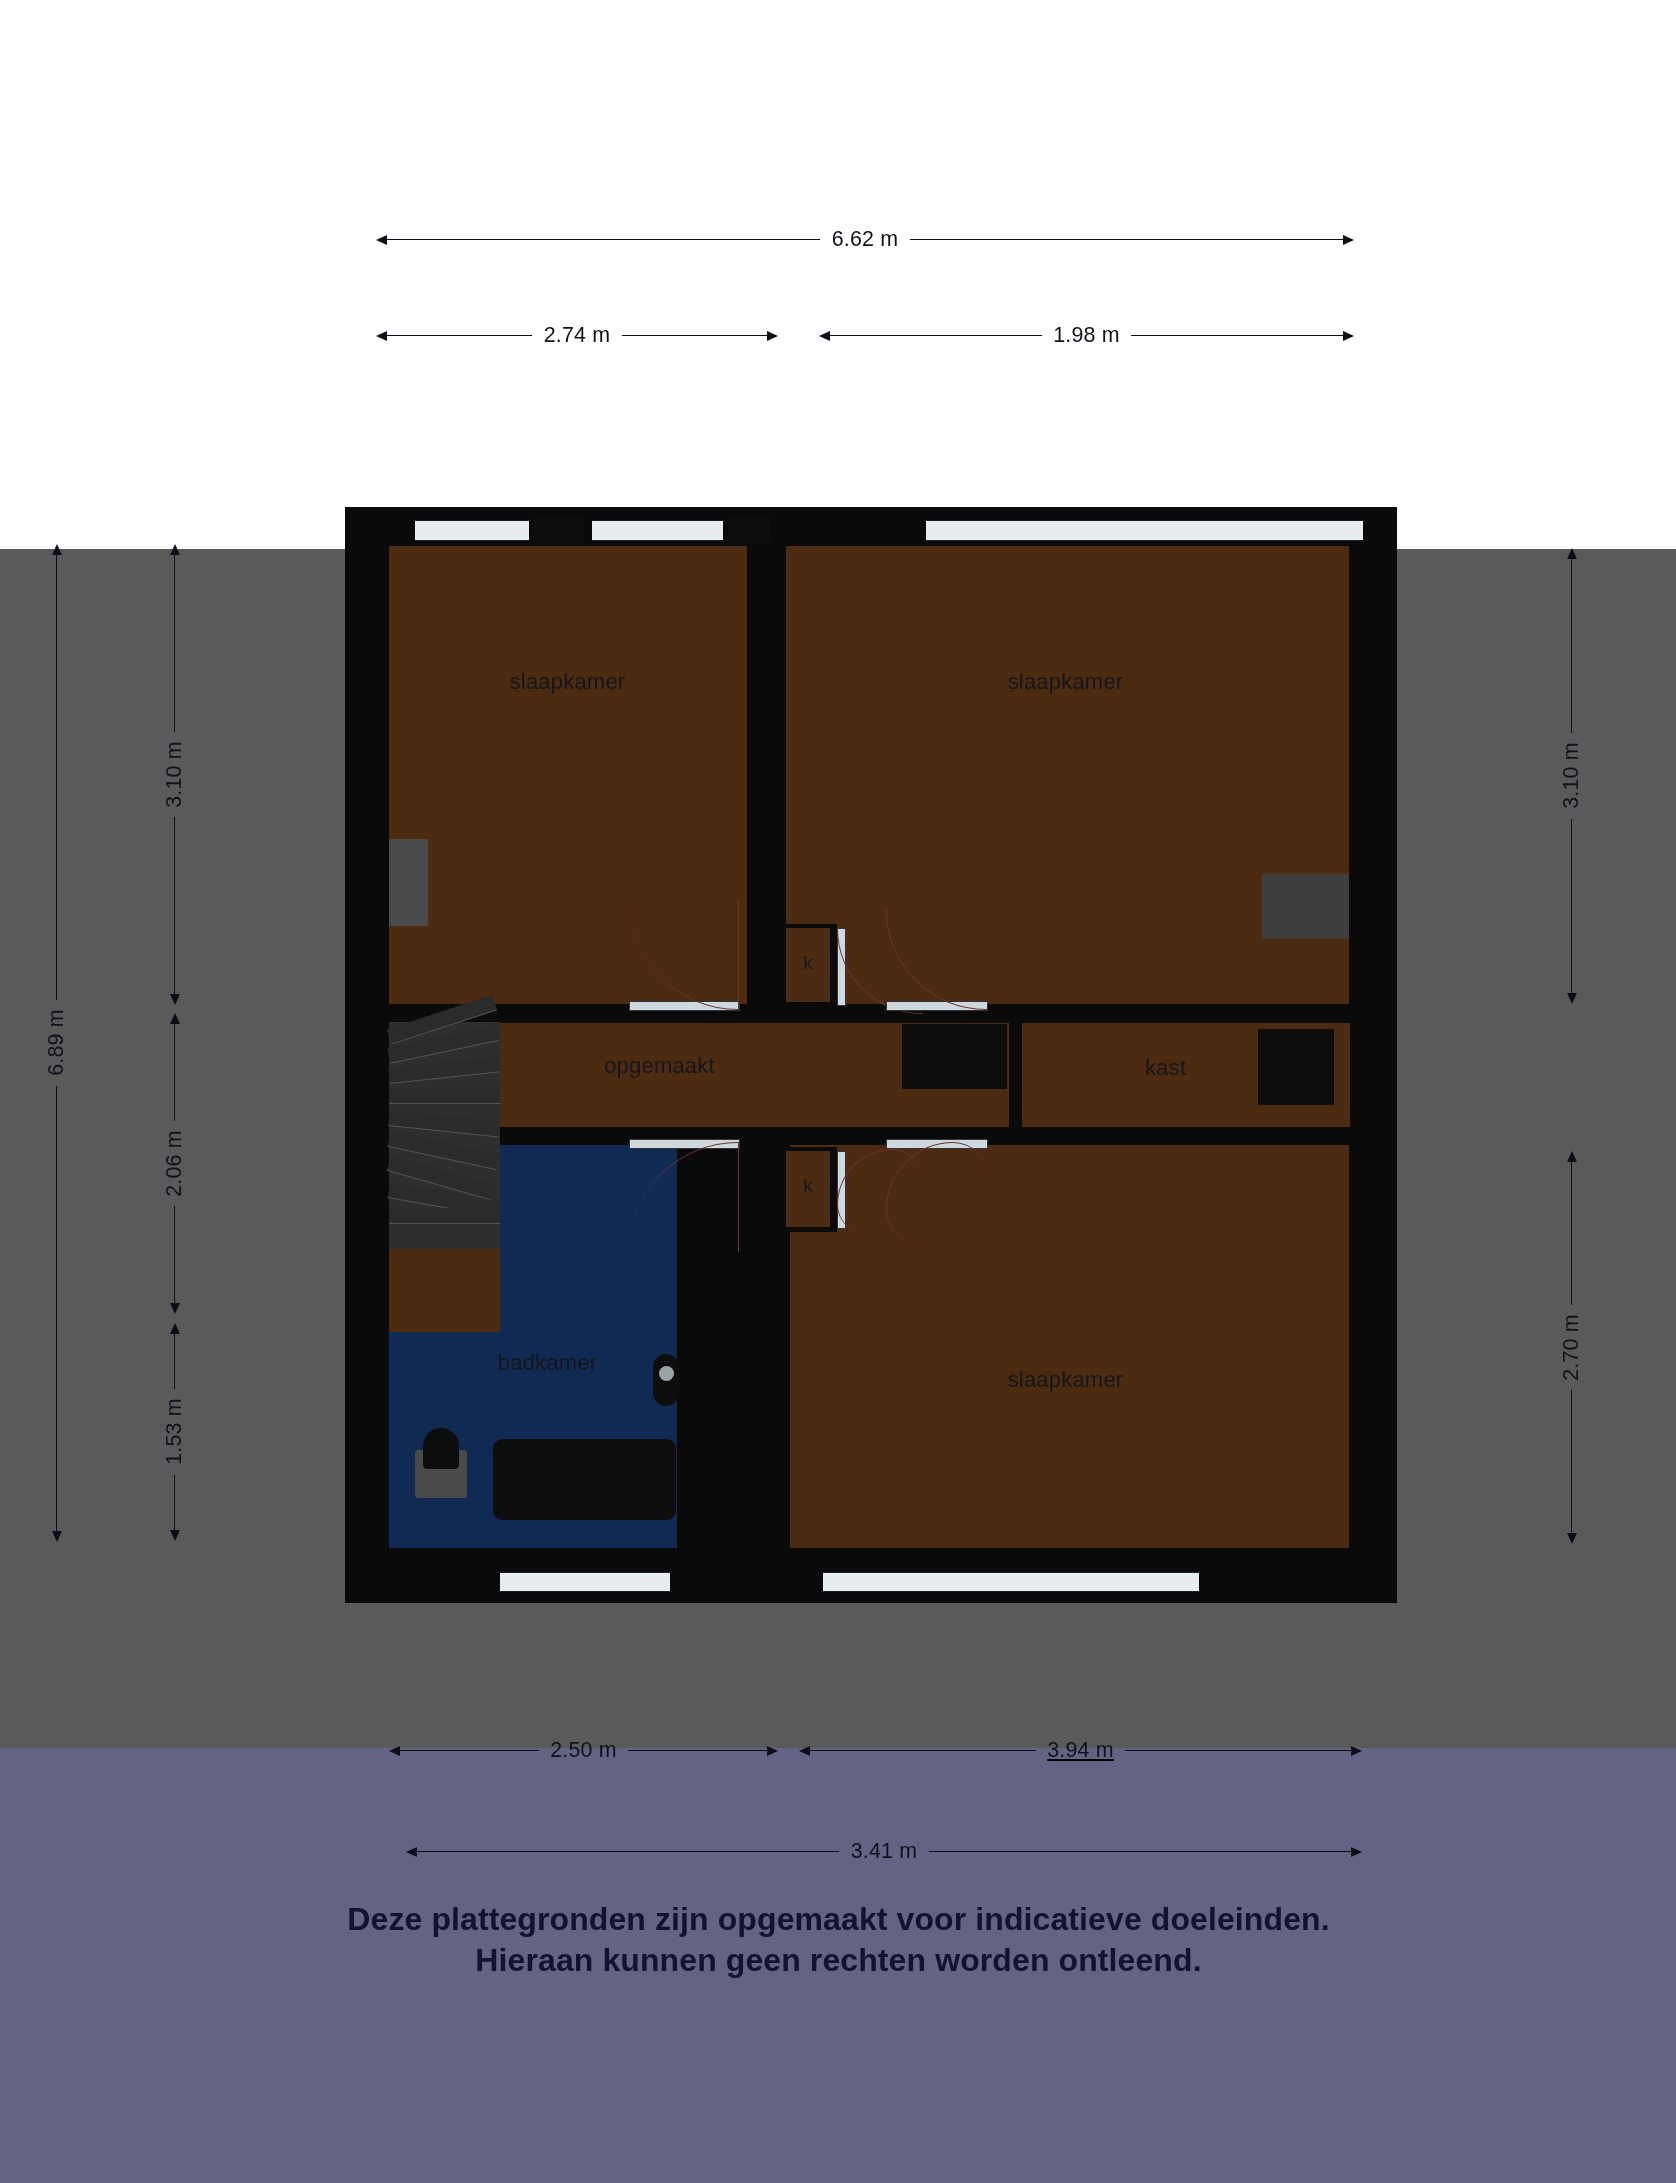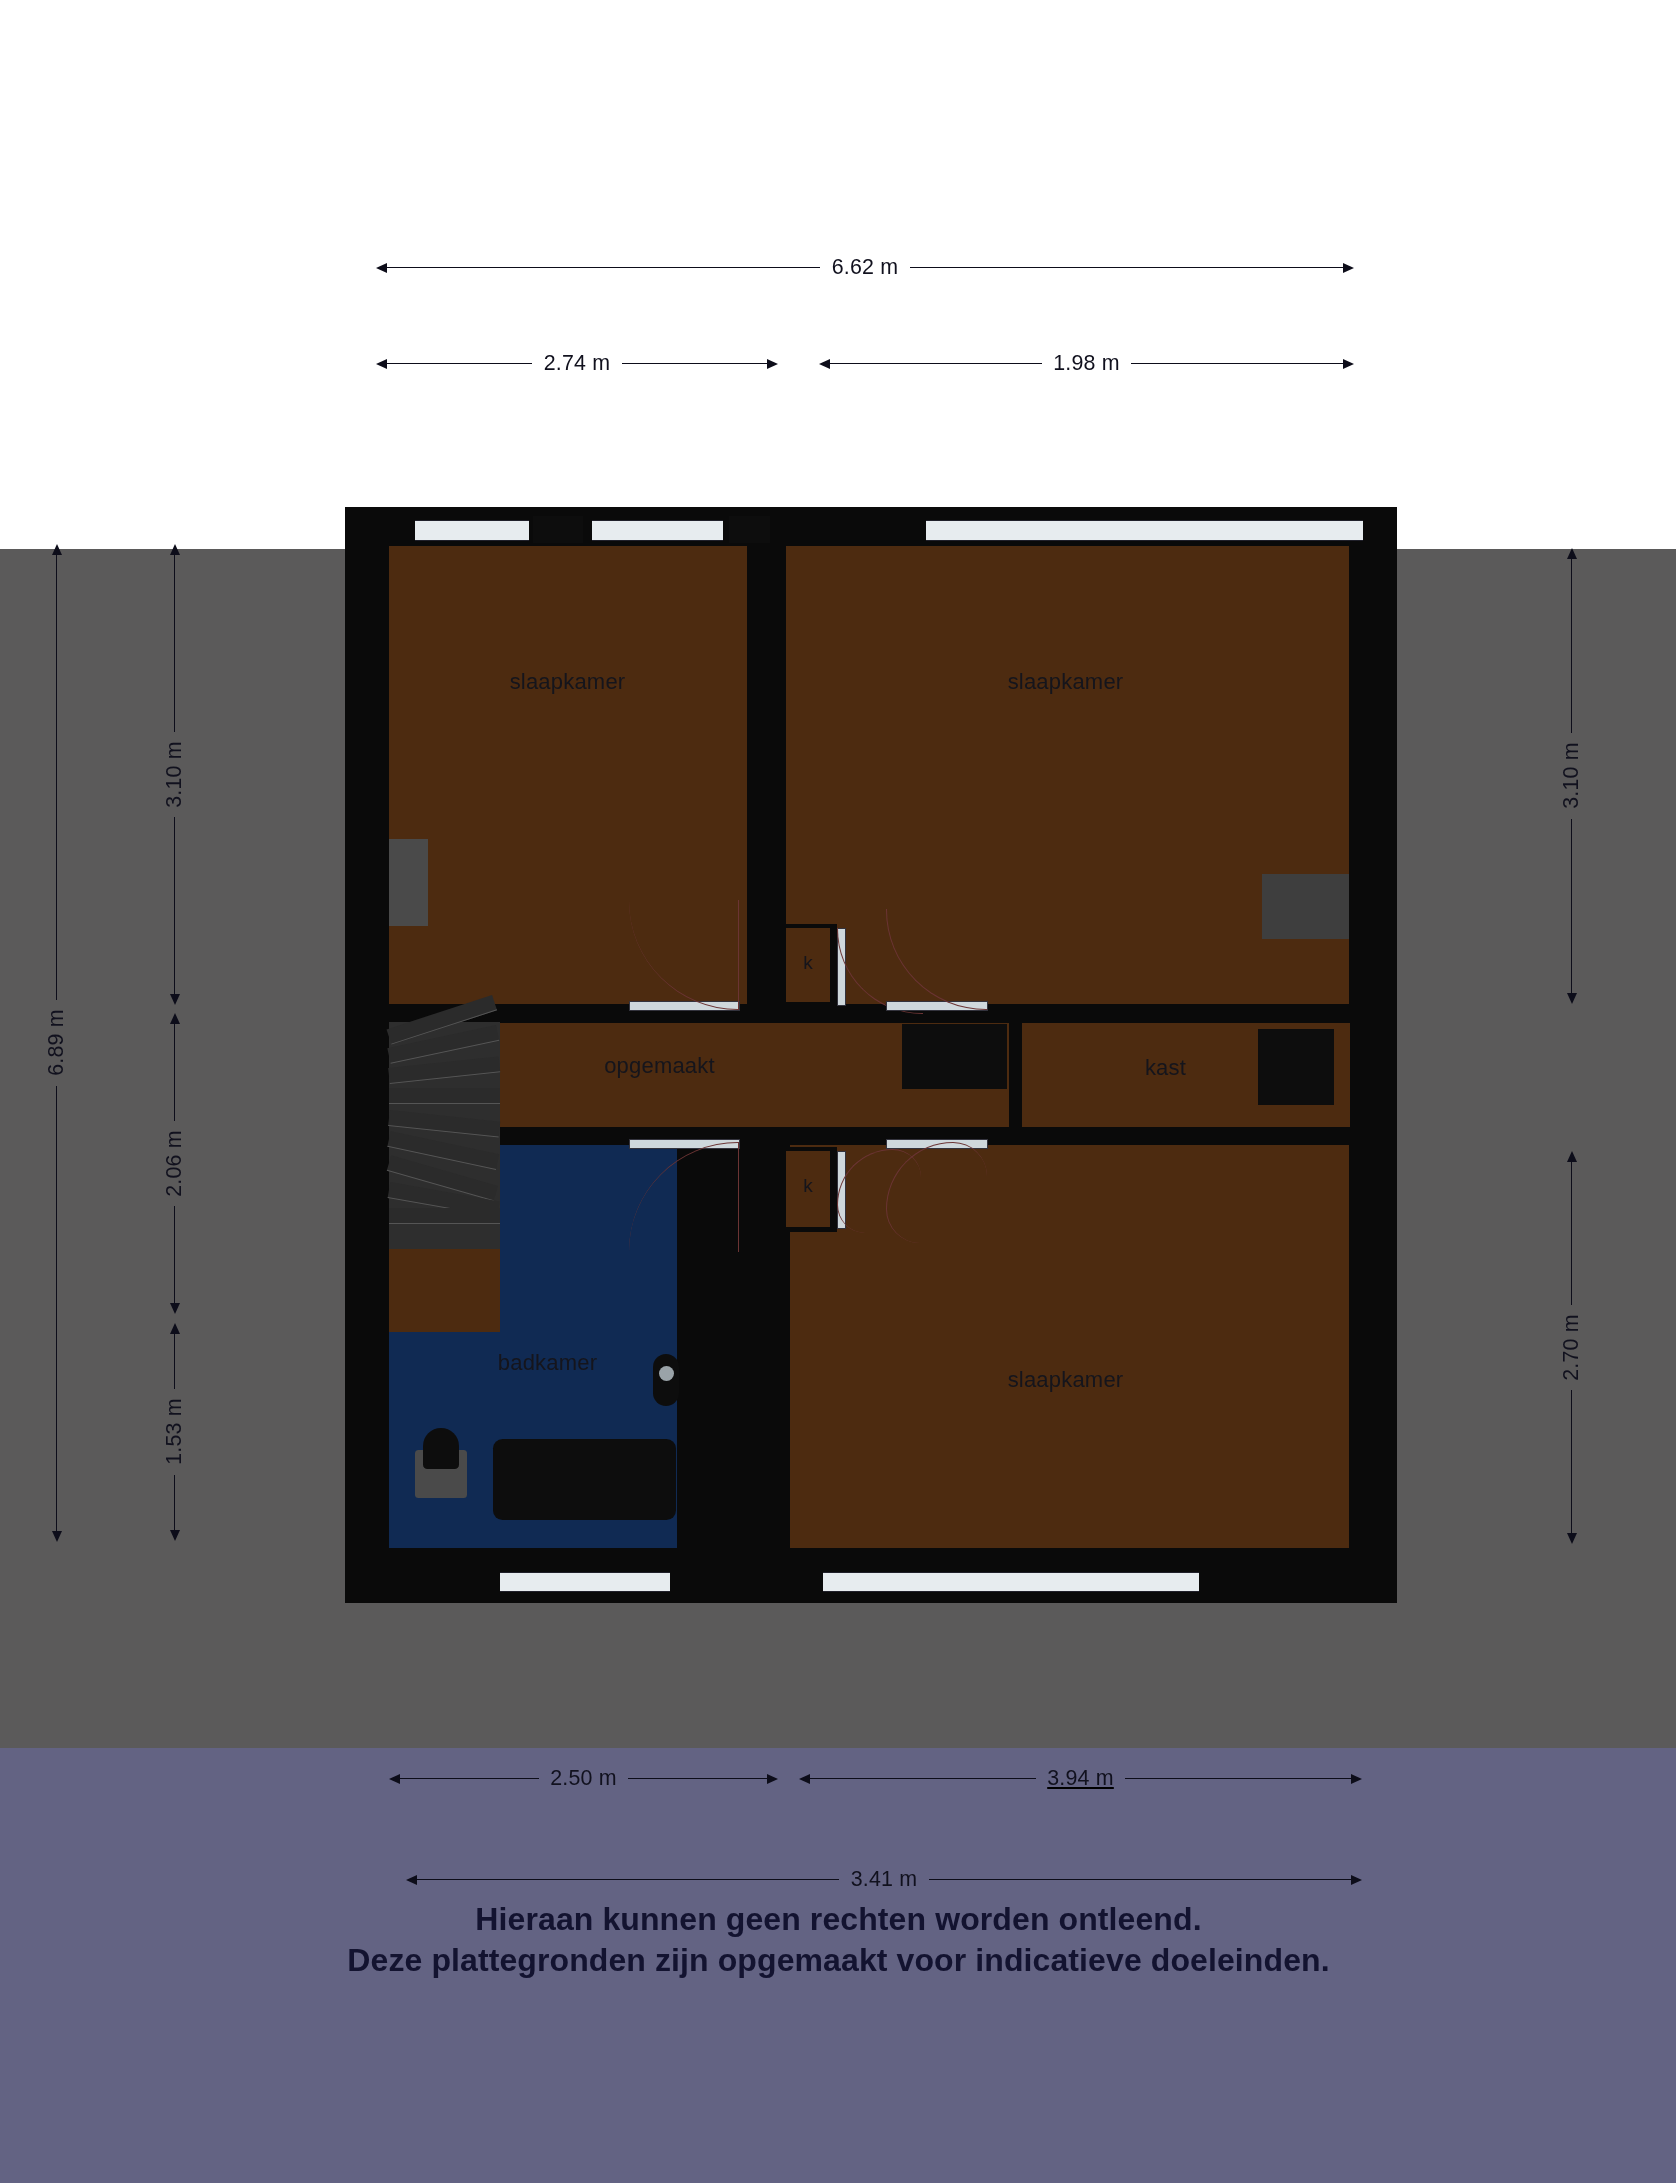--- a/index.html
+++ b/index.html
@@ -37,21 +37,20 @@
     height: 488px;
     background: #636383;
   }
 
   
   .dim-h {
     position: absolute;
     height: 17.5px;
     display: flex;
     align-items: center;
-    margin-top: 28px;
   }
   .dim-h .line {
     flex: 1 1 auto;
     height: 1.3px;
     background: #0d0d1a;
     position: relative;
   }
   .dim-h .arrow-l, .dim-h .arrow-r {
     width: 0; height: 0;
     border-top: 5.7px solid transparent;
@@ -382,16 +381,16 @@
   <div class="room-label" style="left:223px; top:546px; width:183px;">opgemaakt</div>
   <div class="room-label" style="left:755px; top:548px; width:131px;">kast</div>
   <div class="room-label" style="left:111px; top:843px; width:183px;">badkamer</div>
   <div class="room-label" style="left:629px; top:860px; width:183px;">slaapkamer</div>
   <div class="room-label small" style="left:441px; top:445px; width:44px;">k</div>
   <div class="room-label small" style="left:441px; top:668px; width:44px;">k</div>
 
 </div>
 
 <div id="disclaimer">
+  <div>Deze plattegronden zijn opgemaakt voor indicatieve doeleinden.</div>
   <div>Hieraan kunnen geen rechten worden ontleend.</div>
-  <div>Deze plattegronden zijn opgemaakt voor indicatieve doeleinden.</div>
 </div>
 
 
 </body></html>

